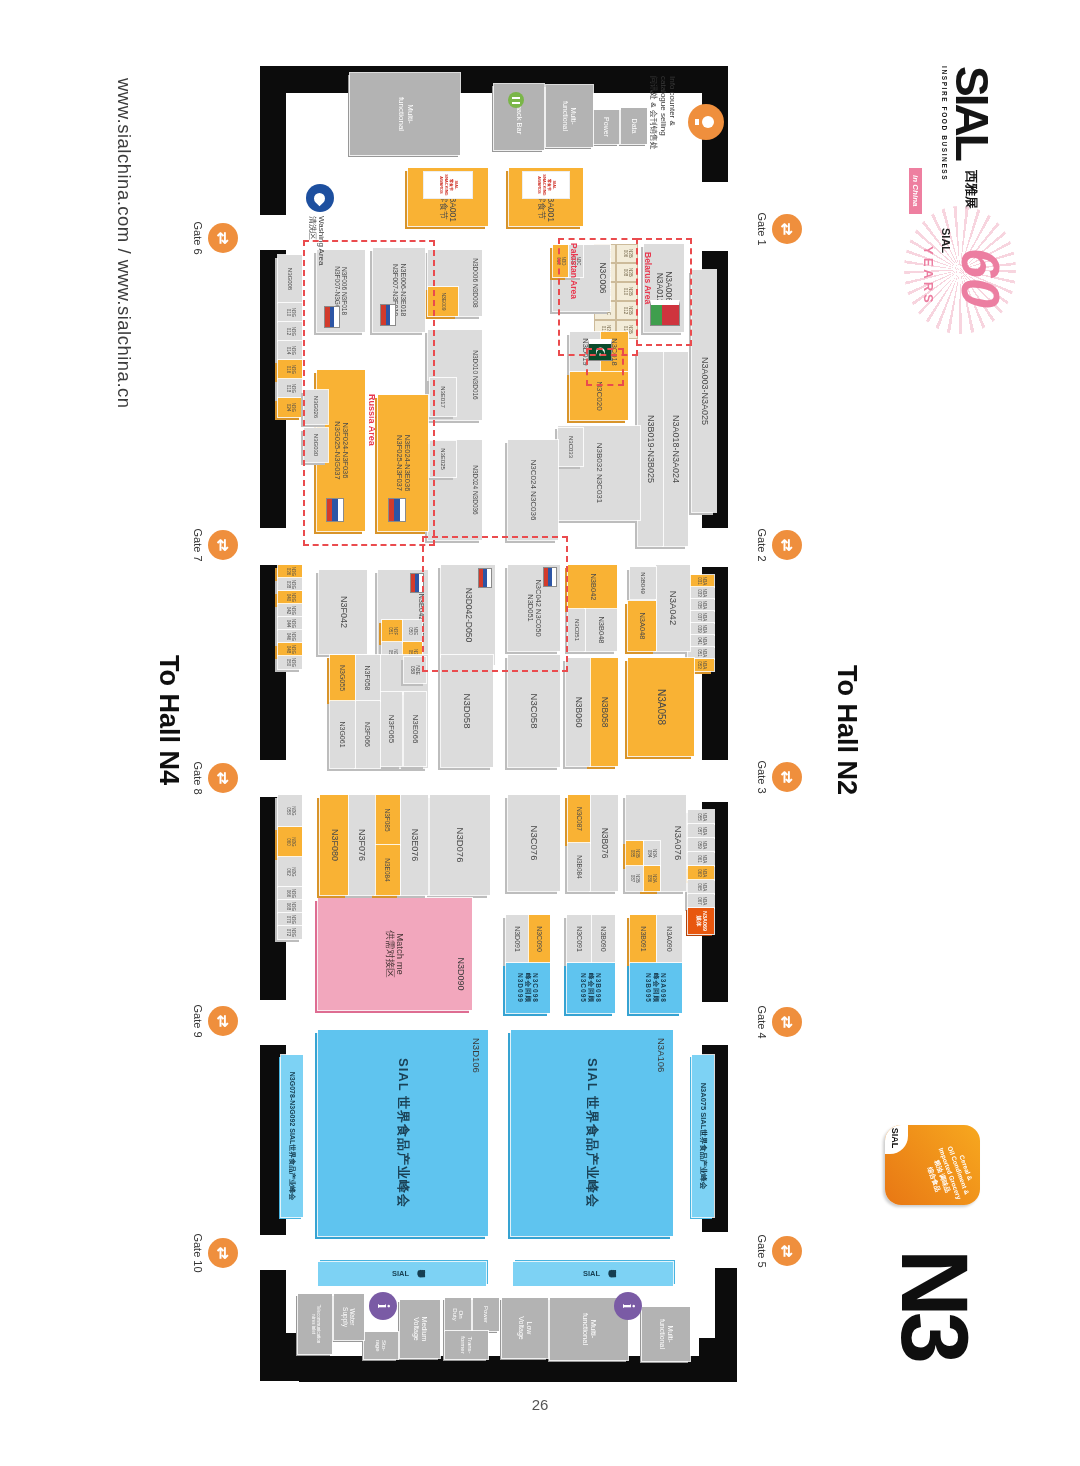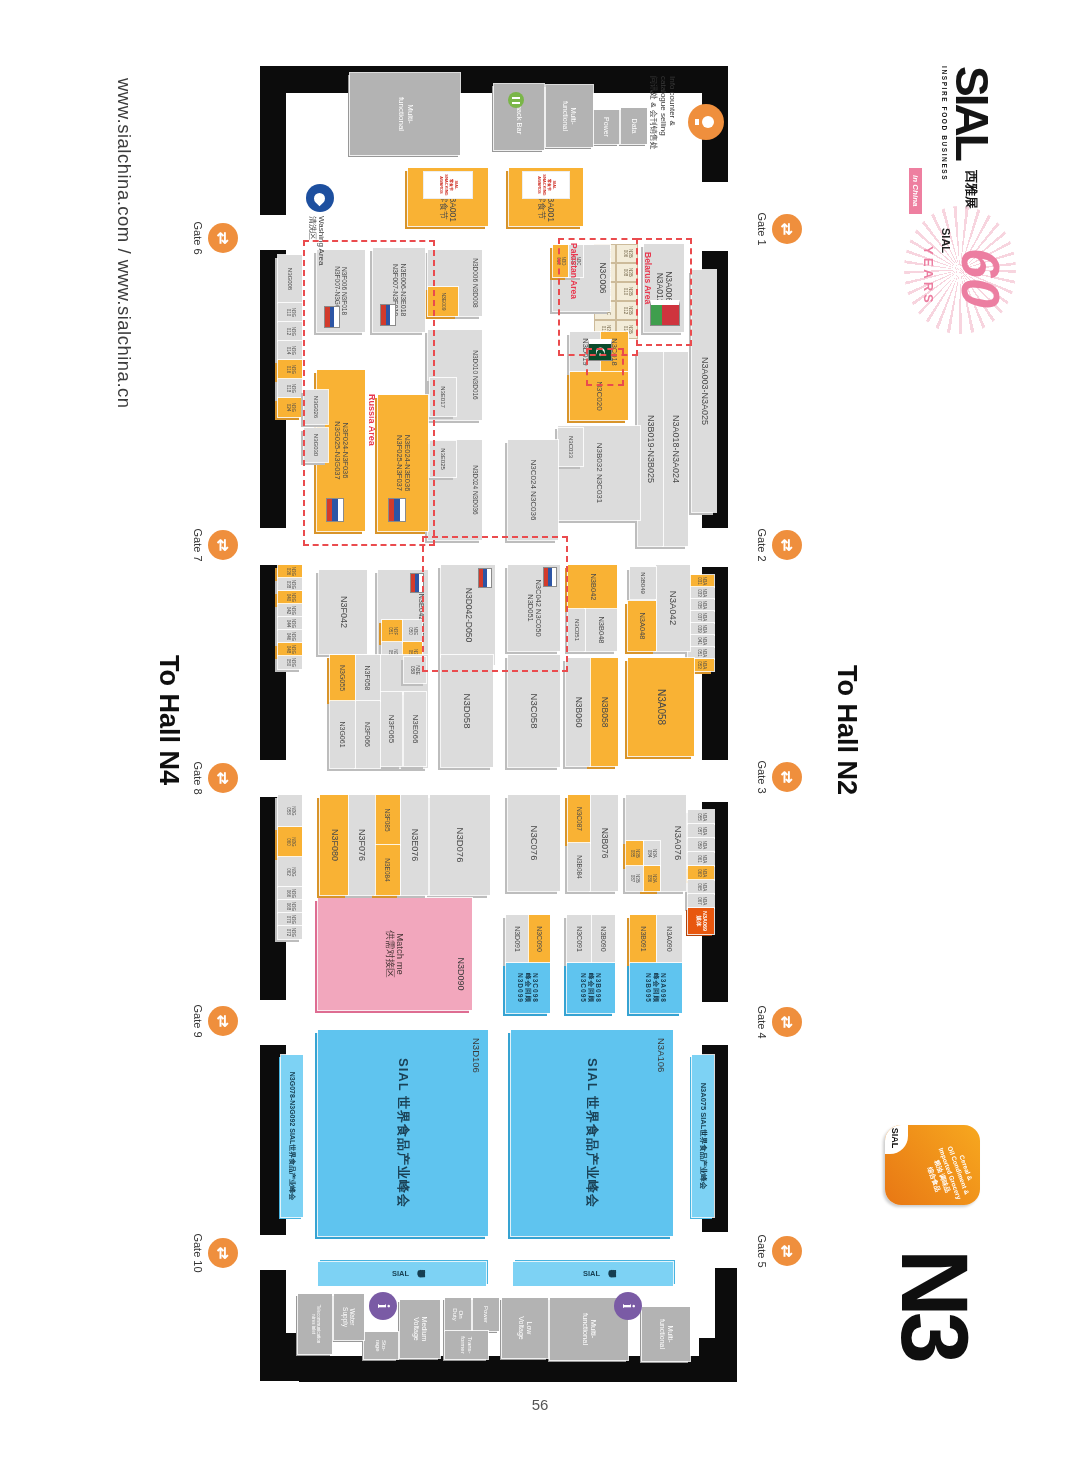--- a/index.html
+++ b/index.html
@@ -401,14 +401,14 @@
       <div class="icon icon-gate" style="left: 530px; top: 842px; width: 30px; height: 30px;">⇄</div>
       <div class="gate-label" style="left: 521px; top: 876px;">Gate 7</div>
       <div class="icon icon-gate" style="left: 763px; top: 842px; width: 30px; height: 30px;">⇄</div>
       <div class="gate-label" style="left: 754px; top: 876px;">Gate 8</div>
       <div class="icon icon-gate" style="left: 1006px; top: 842px; width: 30px; height: 30px;">⇄</div>
       <div class="gate-label" style="left: 997px; top: 876px;">Gate 9</div>
       <div class="icon icon-gate" style="left: 1238px; top: 842px; width: 30px; height: 30px;">⇄</div>
       <div class="gate-label" style="left: 1229px; top: 876px;">Gate 10</div>
     </div>
 
-  <div class="abs" style="left:512px;top:1396px;width:56px;text-align:center;font-size:15px;color:#555">56</div>
+  <div class="abs" style="left:512px;top:1396px;width:56px;text-align:center;font-size:15px;color:#555">26</div>
 </div>
 
 </body></html>

